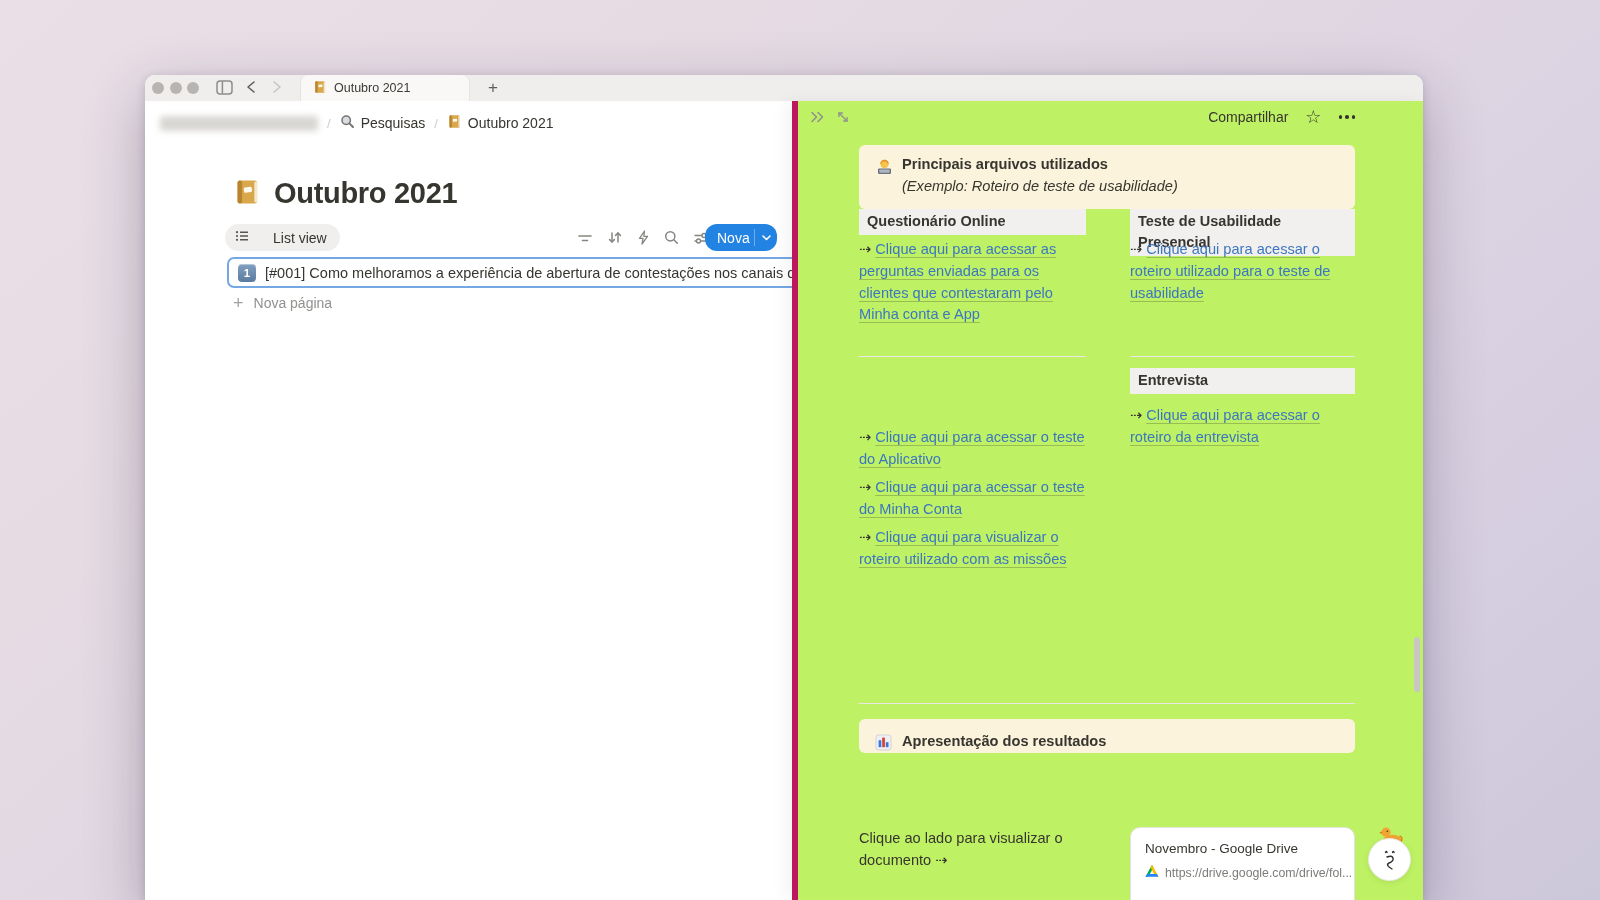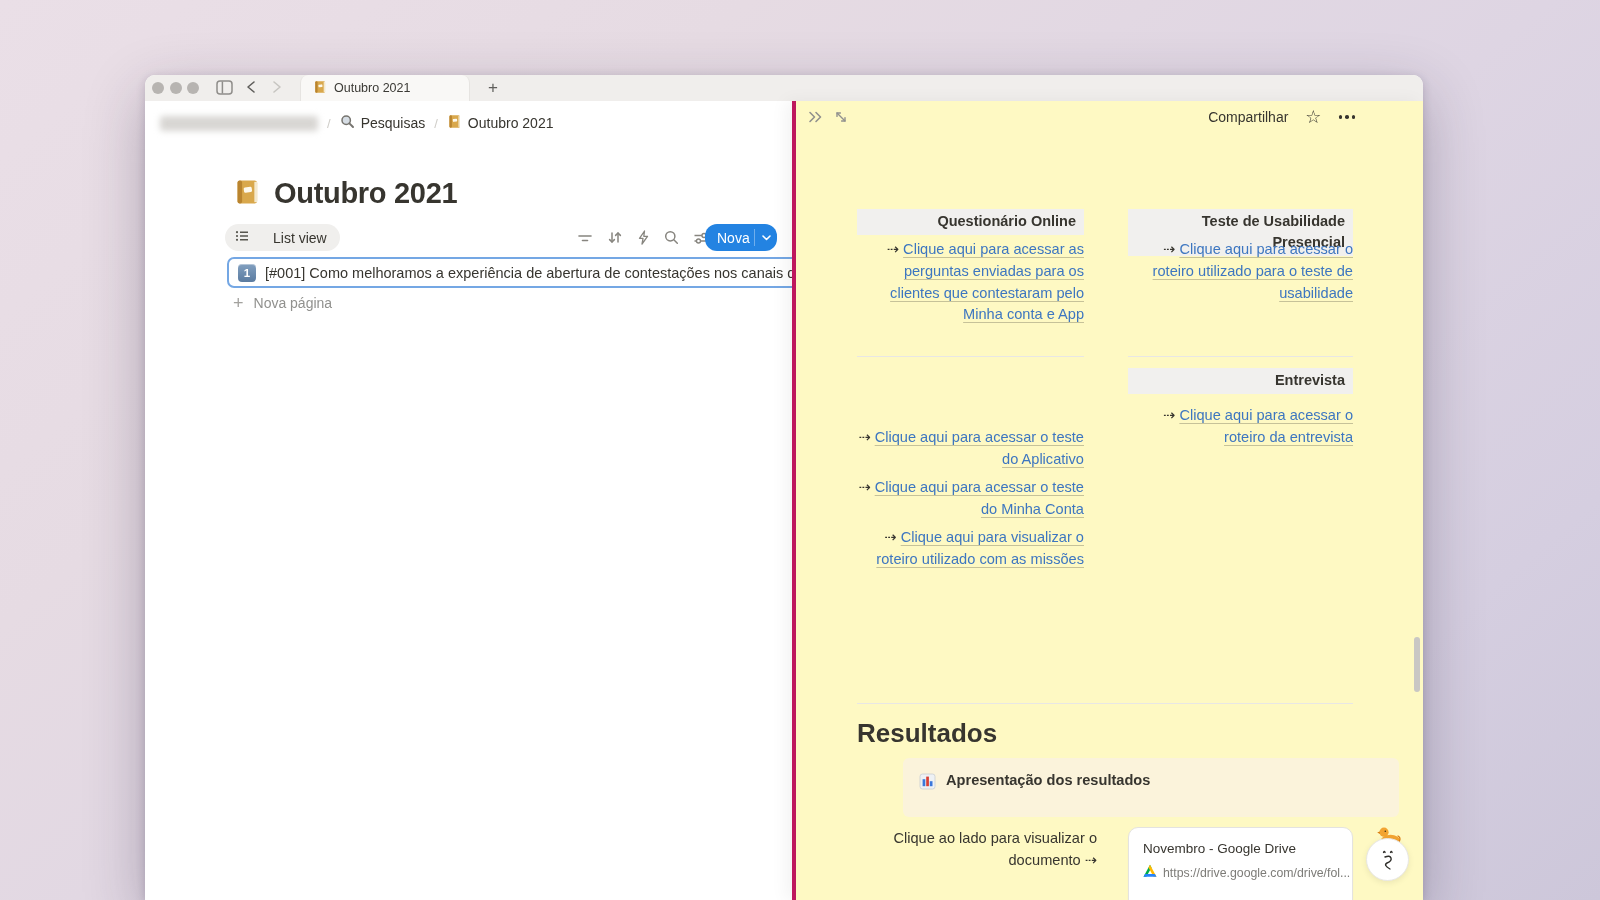--- a/index.html
+++ b/index.html
@@ -51,34 +51,34 @@
   .listrow { position:absolute; left:82px; top:182px; width:578px; height:31px; background:#fff;
     border:2px solid #74a7e4; border-radius:7px; display:flex; align-items:center; gap:9px;
     padding-left:9px; font-size:14.5px; font-weight:500; color:#37352f; white-space:nowrap; overflow:hidden; }
   .keycap { width:18px; height:18px; border-radius:4px; flex:0 0 18px;
     background:linear-gradient(#82a0c0,#5a7ba0); color:#fff; font-size:11.5px; font-weight:700;
     display:flex; align-items:center; justify-content:center; box-shadow:inset 0 1px 0 rgba(255,255,255,.4); }
   .newpage { position:absolute; left:88px; top:219px; display:flex; align-items:center; gap:10px;
     font-size:14px; color:#91918e; }
   .newpage .plus { font-size:18px; color:#a3a29e; line-height:1; }
   
-  .panel { position:absolute; left:647px; top:26px; width:631px; height:799px; background:#fef9c3;
-    border-left:4px solid #be185d; box-shadow:-6px 0 16px rgba(0,0,0,.05);text-align:right; }
+  .panel { position:absolute; left:647px; top:26px; width:631px; height:799px; background:#bef264;
+    border-left:6px solid #be185d; box-shadow:-6px 0 16px rgba(0,0,0,.05); }
   .panel-head-left { position:absolute; left:12px; top:9px; display:flex; align-items:center; gap:10px; }
   .panel-head-right { position:absolute; right:68px; top:7px; display:flex; align-items:center; gap:17px; }
   .share { font-size:14px; color:#37352f; }
   .star { font-size:18px; color:#37352f; line-height:1; }
   .dots { display:flex; gap:3px; align-items:center; }
   .dots i { width:3.5px; height:3.5px; border-radius:50%; background:#37352f; }
   .callout { position:absolute; left:61px; width:496px; background:#fbf3db; border-radius:6px; }
   .callout .ic { position:absolute; left:16px; top:13px; }
   .co1 { top:44px; height:64px; }
   .co1 .l1 { position:absolute; left:43px; top:11px; font-size:14.6px; font-weight:700; }
   .co1 .l2 { position:absolute; left:43px; top:33px; font-size:14.6px; font-style:italic; }
-  .co2 { top:657px; height:59px;margin-left:46px; }
+  .co2 { top:618px; height:34px; }
   .co2 .ic { top:15px; }
   .co2 .l1 { position:absolute; left:43px; top:14px; font-size:14.6px; font-weight:700; }
   .sechead { position:absolute; background:#f1f0ee; font-size:14.5px; font-weight:700;
     padding:2px 8px 3px 8px; line-height:21px; color:#37352f; }
   .spell { text-decoration:underline dotted #e03e3e; text-decoration-thickness:2px; text-underline-offset:2px; }
   .linkp { position:absolute; font-size:14.6px; line-height:21.8px; color:#37352f; }
   .linkp a { color:#3d76c0; text-decoration:underline; text-decoration-color:rgba(55,53,47,.28);
     text-underline-offset:2.5px; cursor:pointer; }
   .arrow { color:#37352f; }
   .hdiv { position:absolute; height:1px; background:#e8e7e5; }
@@ -258,20 +258,32 @@
     <div class="panel-head-right">
       <span class="share">Compartilhar</span>
       <span class="star">☆</span>
       <span class="dots">
           <i></i>
           <i></i>
           <i></i>
         </span>
     </div>
 
+    <div class="callout co1">
+      <span class="ic">
+        <svg width="19" height="19" viewBox="0 0 19 19">
+            <circle cx="9.5" cy="6" r="4.2" fill="#f6c34f"></circle>
+            <path d="M5.3 6 a4.2 4.2 0 0 1 8.4 0 l-1 -.4 a3.4 3.4 0 0 0 -6.4 0 Z" fill="#e58f2a"></path>
+            <rect x="3" y="10.4" width="13" height="5.6" rx="1.2" fill="#6b7280"></rect>
+            <rect x="4.4" y="11.6" width="10.2" height="3.2" rx="0.6" fill="#aeb6bf"></rect>
+          </svg>
+      </span>
+      <div class="l1">Principais arquivos utilizados</div>
+      <div class="l2">(Exemplo: Roteiro de teste de usabilidade)</div>
+    </div>
 
     <div class="sechead" style="left:61px; top:108px; width:227px;">
       <span>Questionário Online</span>
     </div>
     <div class="sechead" style="left:332px; top:108px; width:225px;">
       <span>Teste de Usabilidade Presencial</span>
     </div>
     <div class="linkp" style="left:61px; top:138px; width:227px;">
       <span class="arrow">⇢</span>
       <a>Clique aqui para acessar as perguntas enviadas para os clientes que contestaram pelo Minha conta e App</a>

